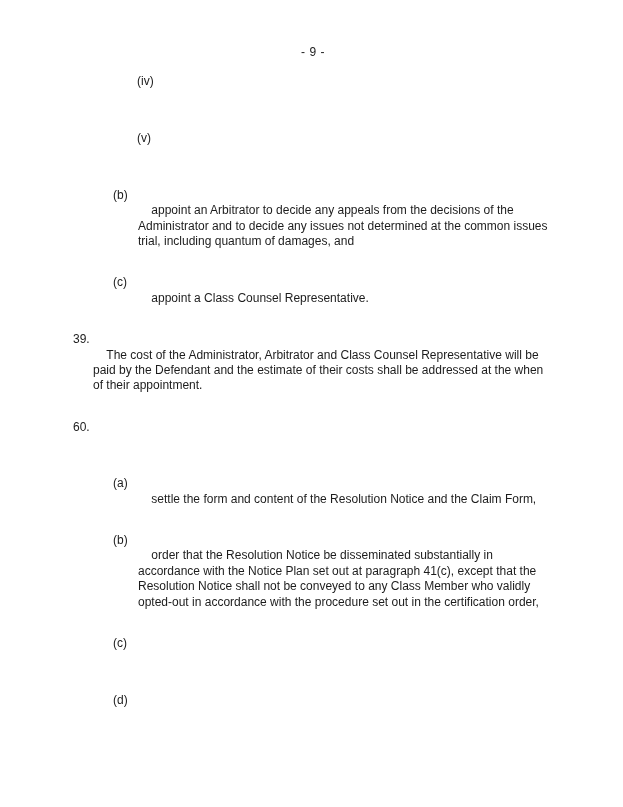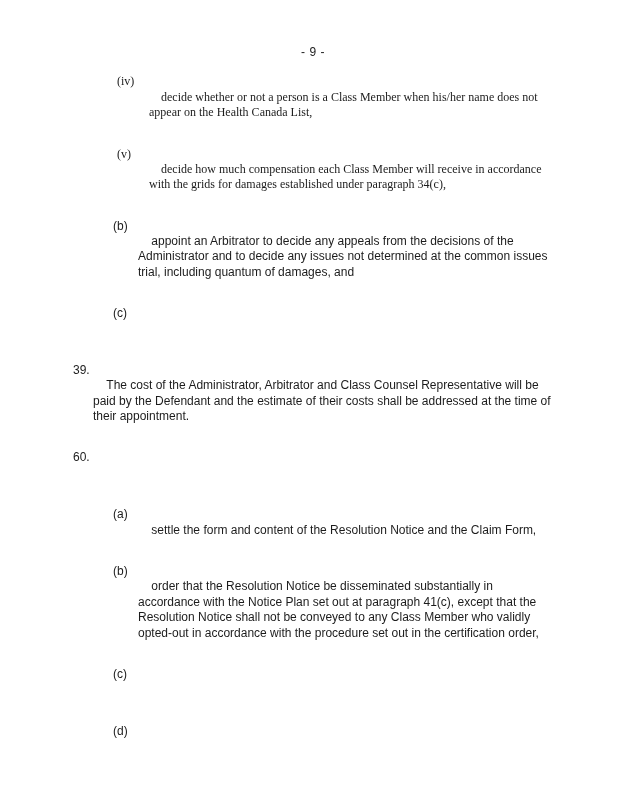--- a/index.html
+++ b/index.html
@@ -40,50 +40,49 @@
     white-space: nowrap;
   }
   .para.num {
     padding-left: 20px;
   }
   .para.alpha {
     margin-left: 40px;
     padding-left: 25px;
   }
   .para.roman {
-    margin-left: 44px;
+    margin-left: 64px;
     padding-left: 32px;
-    font-family: Liberation Serif, serif;
   }
 </style>
 </head>
 <body>
 
 <div class="page">
 
   <div class="page-number">- 9 -</div>
 
   <div class="para roman">
-    <span class="lbl">(iv)</span><span>decide whether or not a person is a Class Member when his/her name does not appear on the Health Canada List,</span>
+    <span class="lbl">(iv)</span>
   </div>
 
   <div class="para roman">
-    <span class="lbl">(v)</span><span>decide how much compensation each Class Member will receive in accordance with the grids for damages established under paragraph 34(c),</span>
+    <span class="lbl">(v)</span>
   </div>
 
   <div class="para alpha">
     <span class="lbl">(b)</span><span>appoint an Arbitrator to decide any appeals from the decisions of the Administrator and to decide any issues not determined at the common issues trial, including quantum of damages, and</span>
   </div>
 
   <div class="para alpha">
-    <span class="lbl">(c)</span>
+    <span class="lbl">(c)</span><span>appoint a Class Counsel Representative.</span>
   </div>
 
   <div class="para num">
-    <span class="lbl">39.</span><span>The cost of the Administrator, Arbitrator and Class Counsel Representative will be paid by the Defendant and the estimate of their costs shall be addressed at the time of their appointment.</span>
+    <span class="lbl">39.</span><span>The cost of the Administrator, Arbitrator and Class Counsel Representative will be paid by the Defendant and the estimate of their costs shall be addressed at the when of their appointment.</span>
   </div>
 
   <div class="para num">
     <span class="lbl">60.</span>
   </div>
 
   <div class="para alpha">
     <span class="lbl">(a)</span><span>settle the form and content of the Resolution Notice and the Claim Form,</span>
   </div>
 

